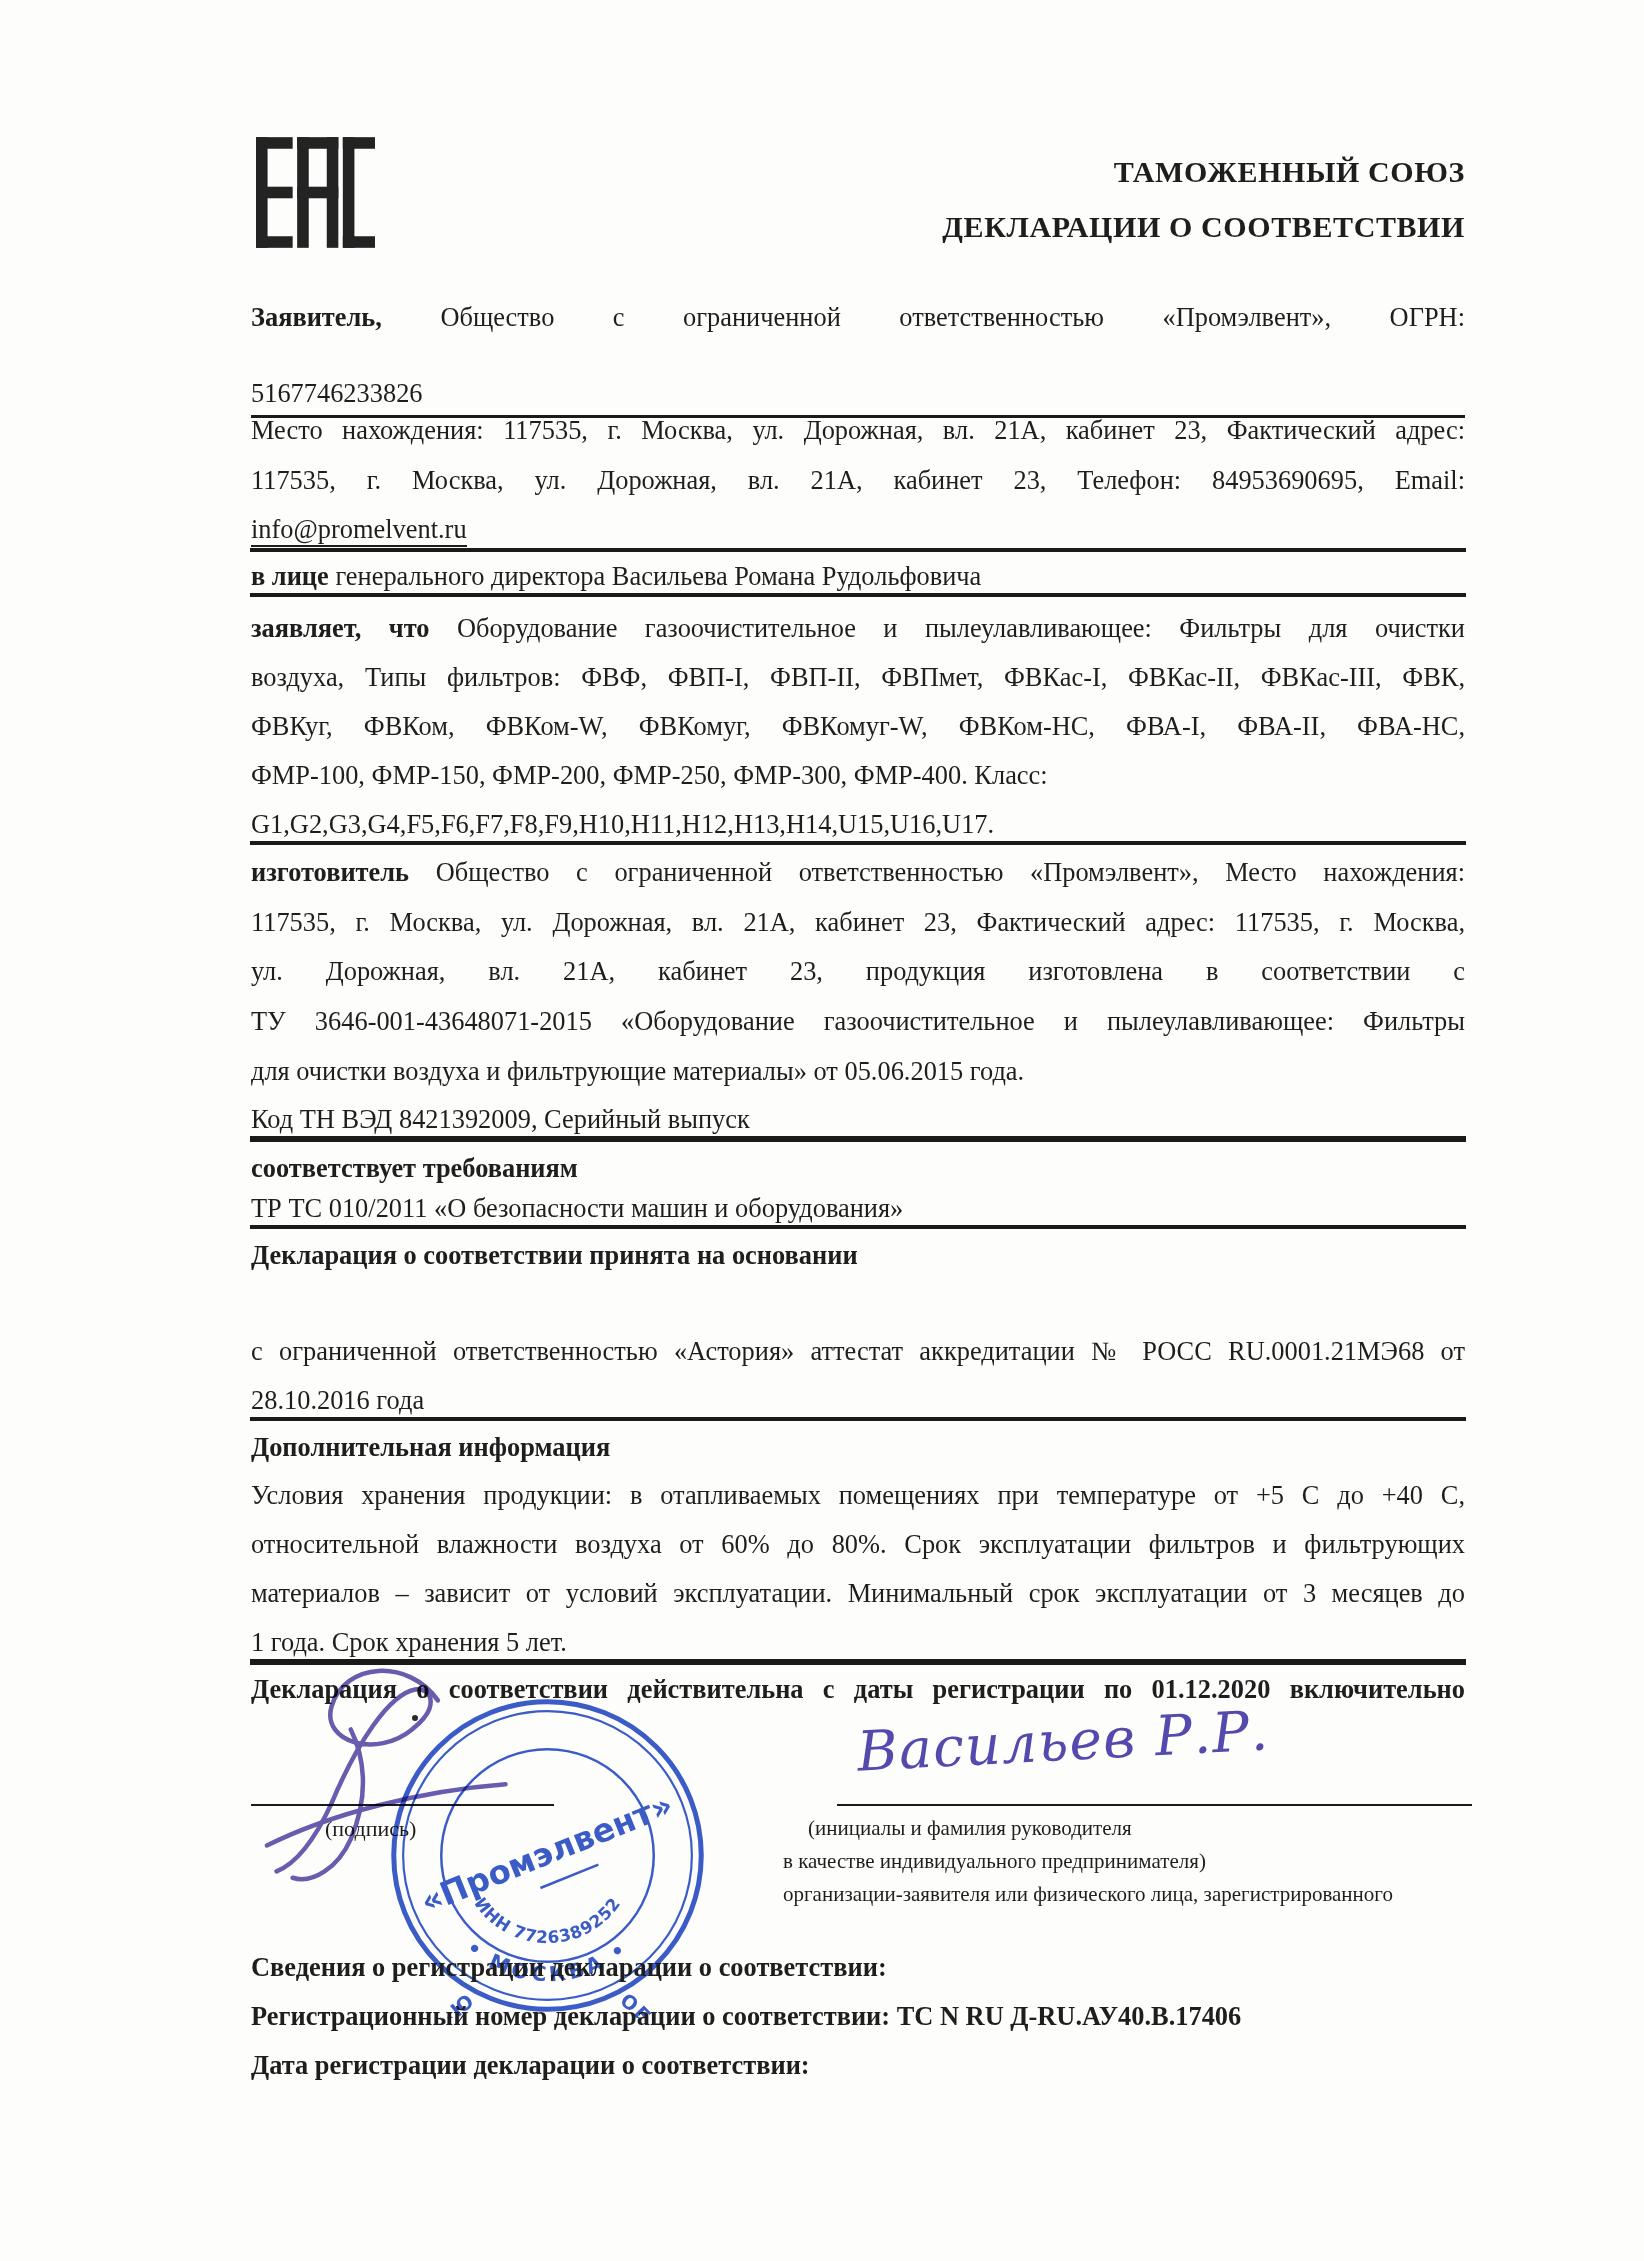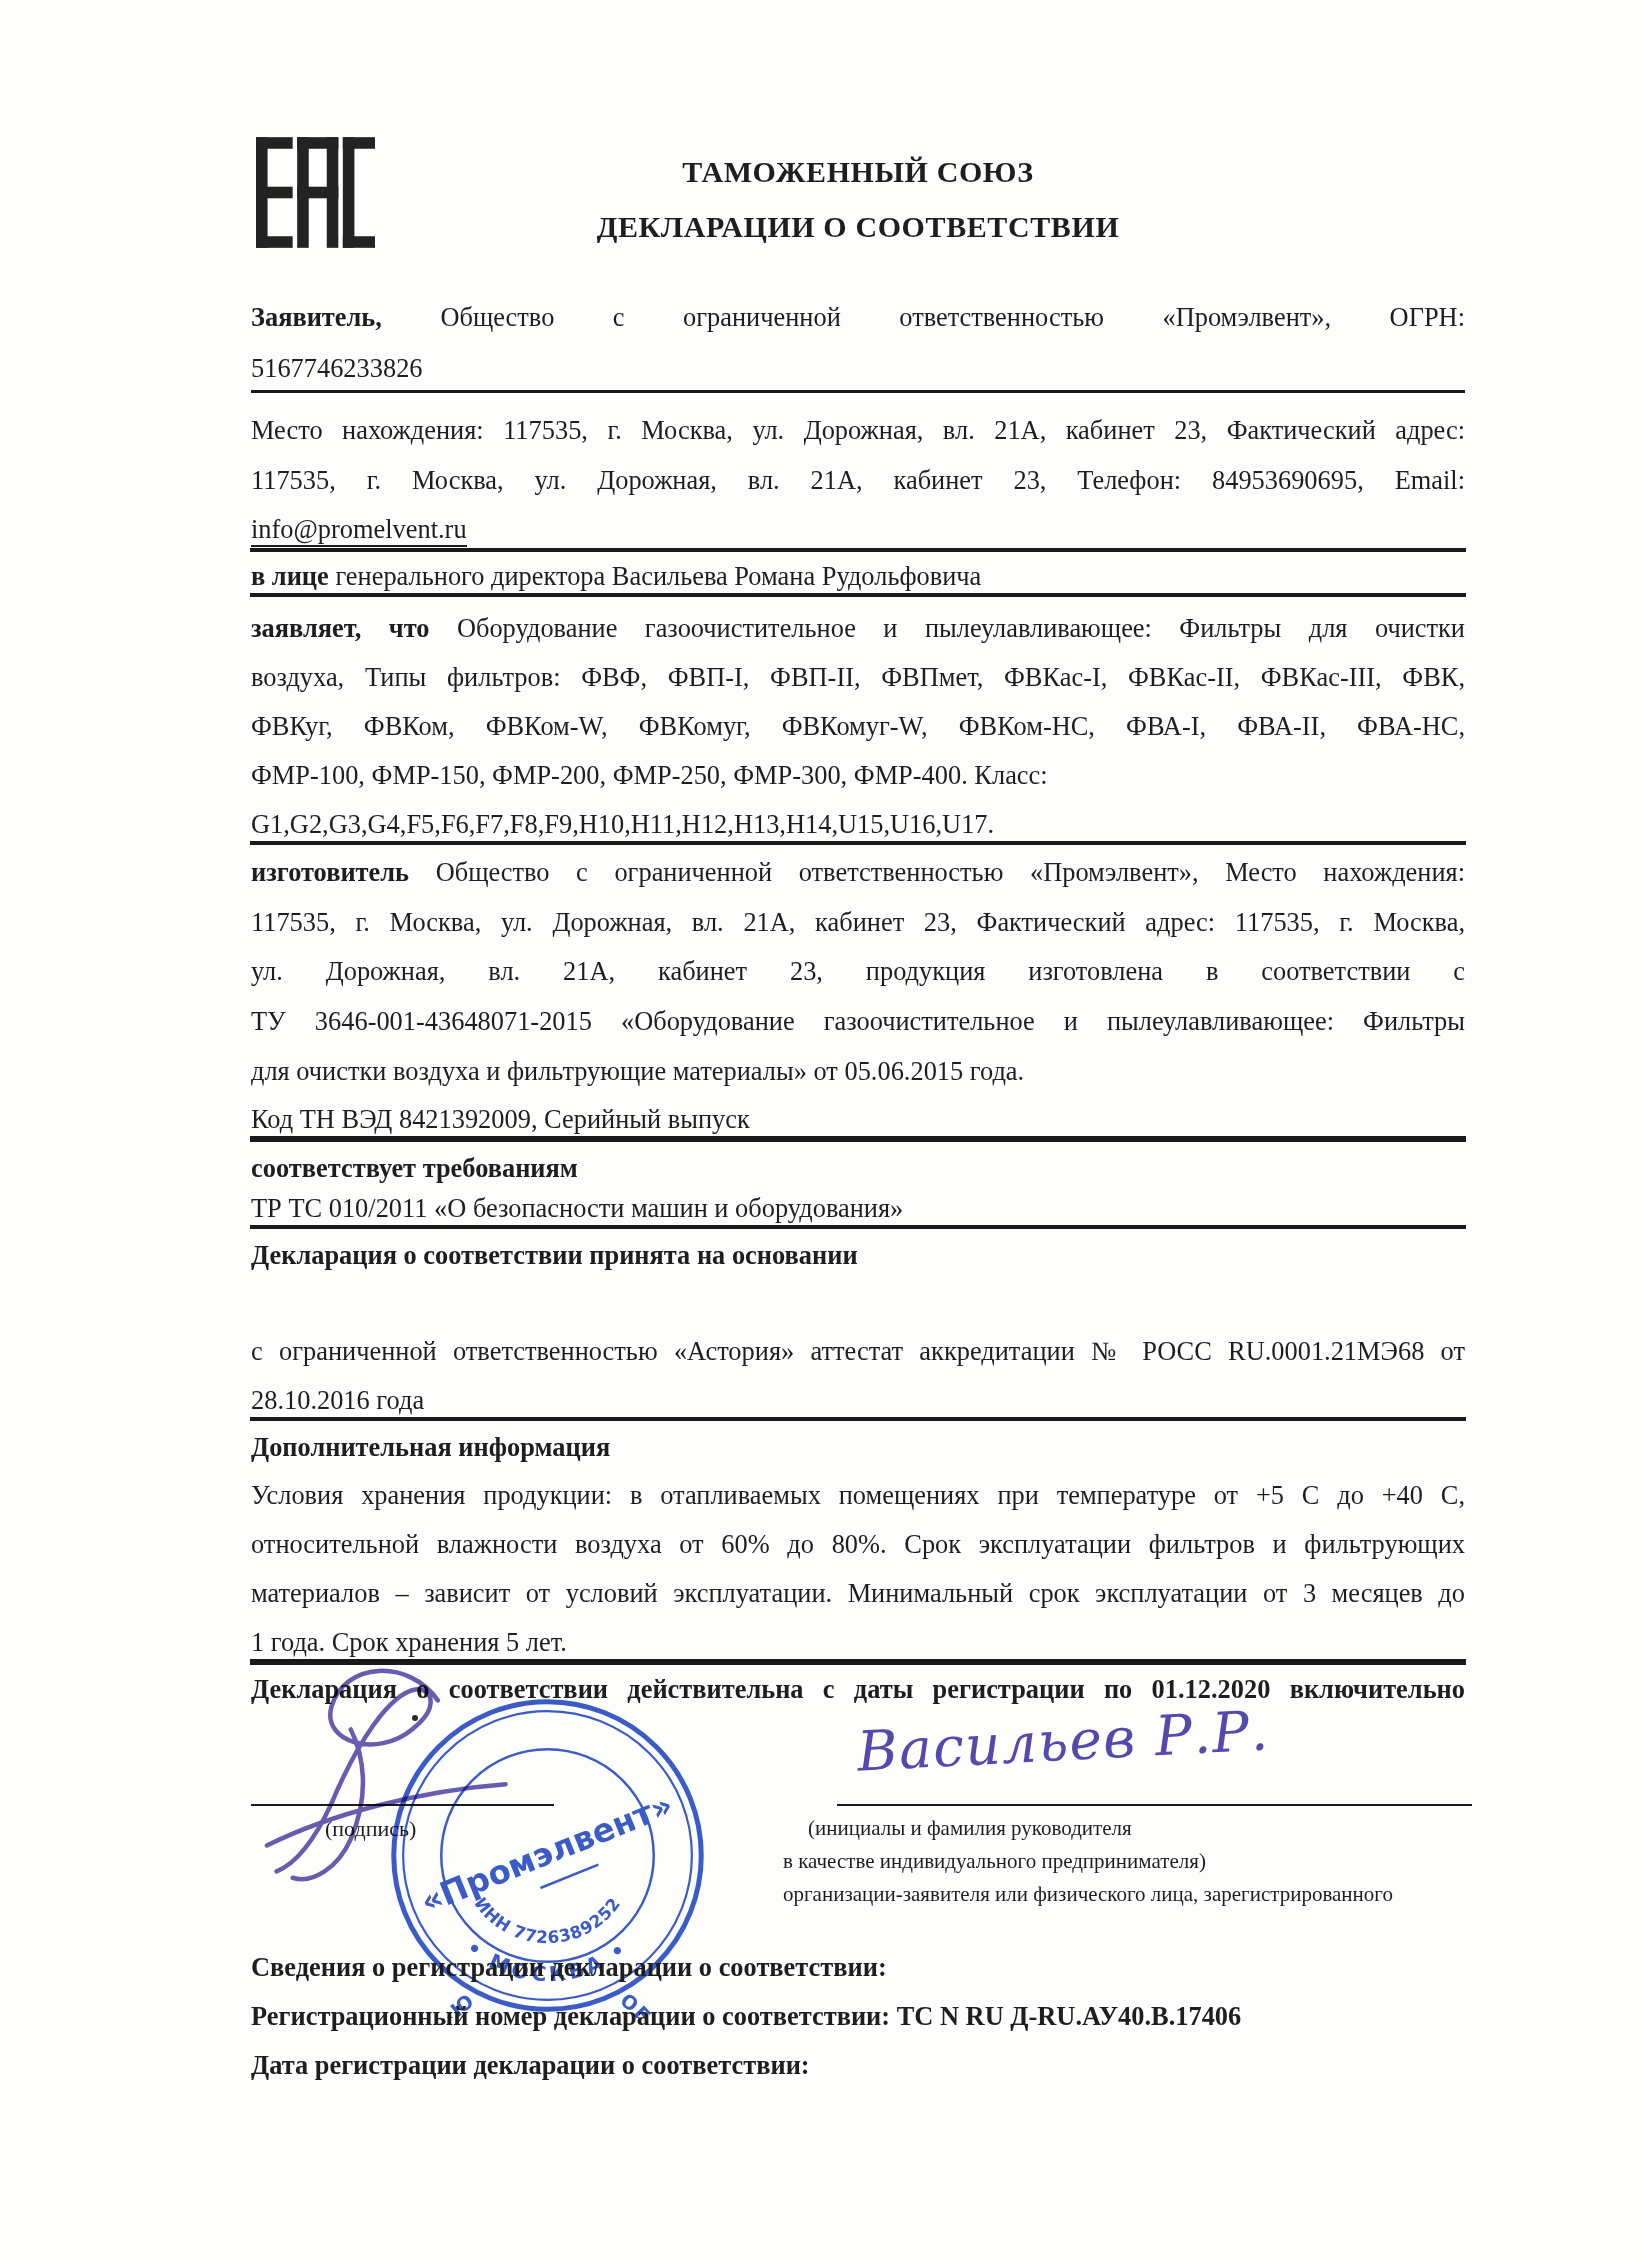--- a/index.html
+++ b/index.html
@@ -1,25 +1,25 @@
 <!DOCTYPE html>
 <html style="font-size:10.3px"><head>
 <meta charset="utf-8">
 <style>
   html,body{margin:0;padding:0;background:#ffffff;}
   .page{position:relative;width:1644px;height:2261px;background:#fdfdfb;
         font-family:"Liberation Serif","DejaVu Serif",serif;color:#1e1e1e;overflow:hidden;}
   .ln{position:absolute;left:251px;width:1214px;font-size:26.4px;line-height:32px;}
   .j{text-align:justify;text-align-last:justify;}
   .b{font-weight:700;}
-  .title{position:absolute;left:251px;width:1214px;text-align:center;font-weight:700;
+  .title{position:absolute;left:251px;width:1214px;text-align:right;font-weight:700;
          font-size:30px;line-height:33px;letter-spacing:0.6px;}
   .hrule{position:absolute;left:250px;width:1216px;height:3.9px;background:#1a1a1a;}
   .hrule.thick{height:5.8px;}
-  .ogrn-underline{border-bottom:3.9px solid #1a1a1a;padding-bottom:6.4px;}
+  .ogrn-underline{border-bottom:3.9px solid #1a1a1a;padding-bottom:6.4px;margin-top:25px;}
   .email-underline{border-bottom:2.6px solid #1e1e1e;padding-bottom:1.3px;}
   .sigline{position:absolute;height:0;border-top:2.6px solid #1a1a1a;}
   .smallcap{position:absolute;font-size:22px;line-height:33px;color:#1e1e1e;}
   .caption-block{position:absolute;left:783px;top:1812px;width:741px;
                  font-size:21px;line-height:33px;}
   .caption-block .indent{margin-left:25px;}
   .hand-name{position:absolute;left:857px;top:1706px;width:528px;
              font-family:"DejaVu Serif",serif;font-style:italic;font-size:55px;
              color:#544aae;transform:rotate(-3deg);letter-spacing:1.3px;white-space:nowrap;}
   .stamp-svg{position:absolute;left:385px;top:1693px;width:325px;height:325px;

